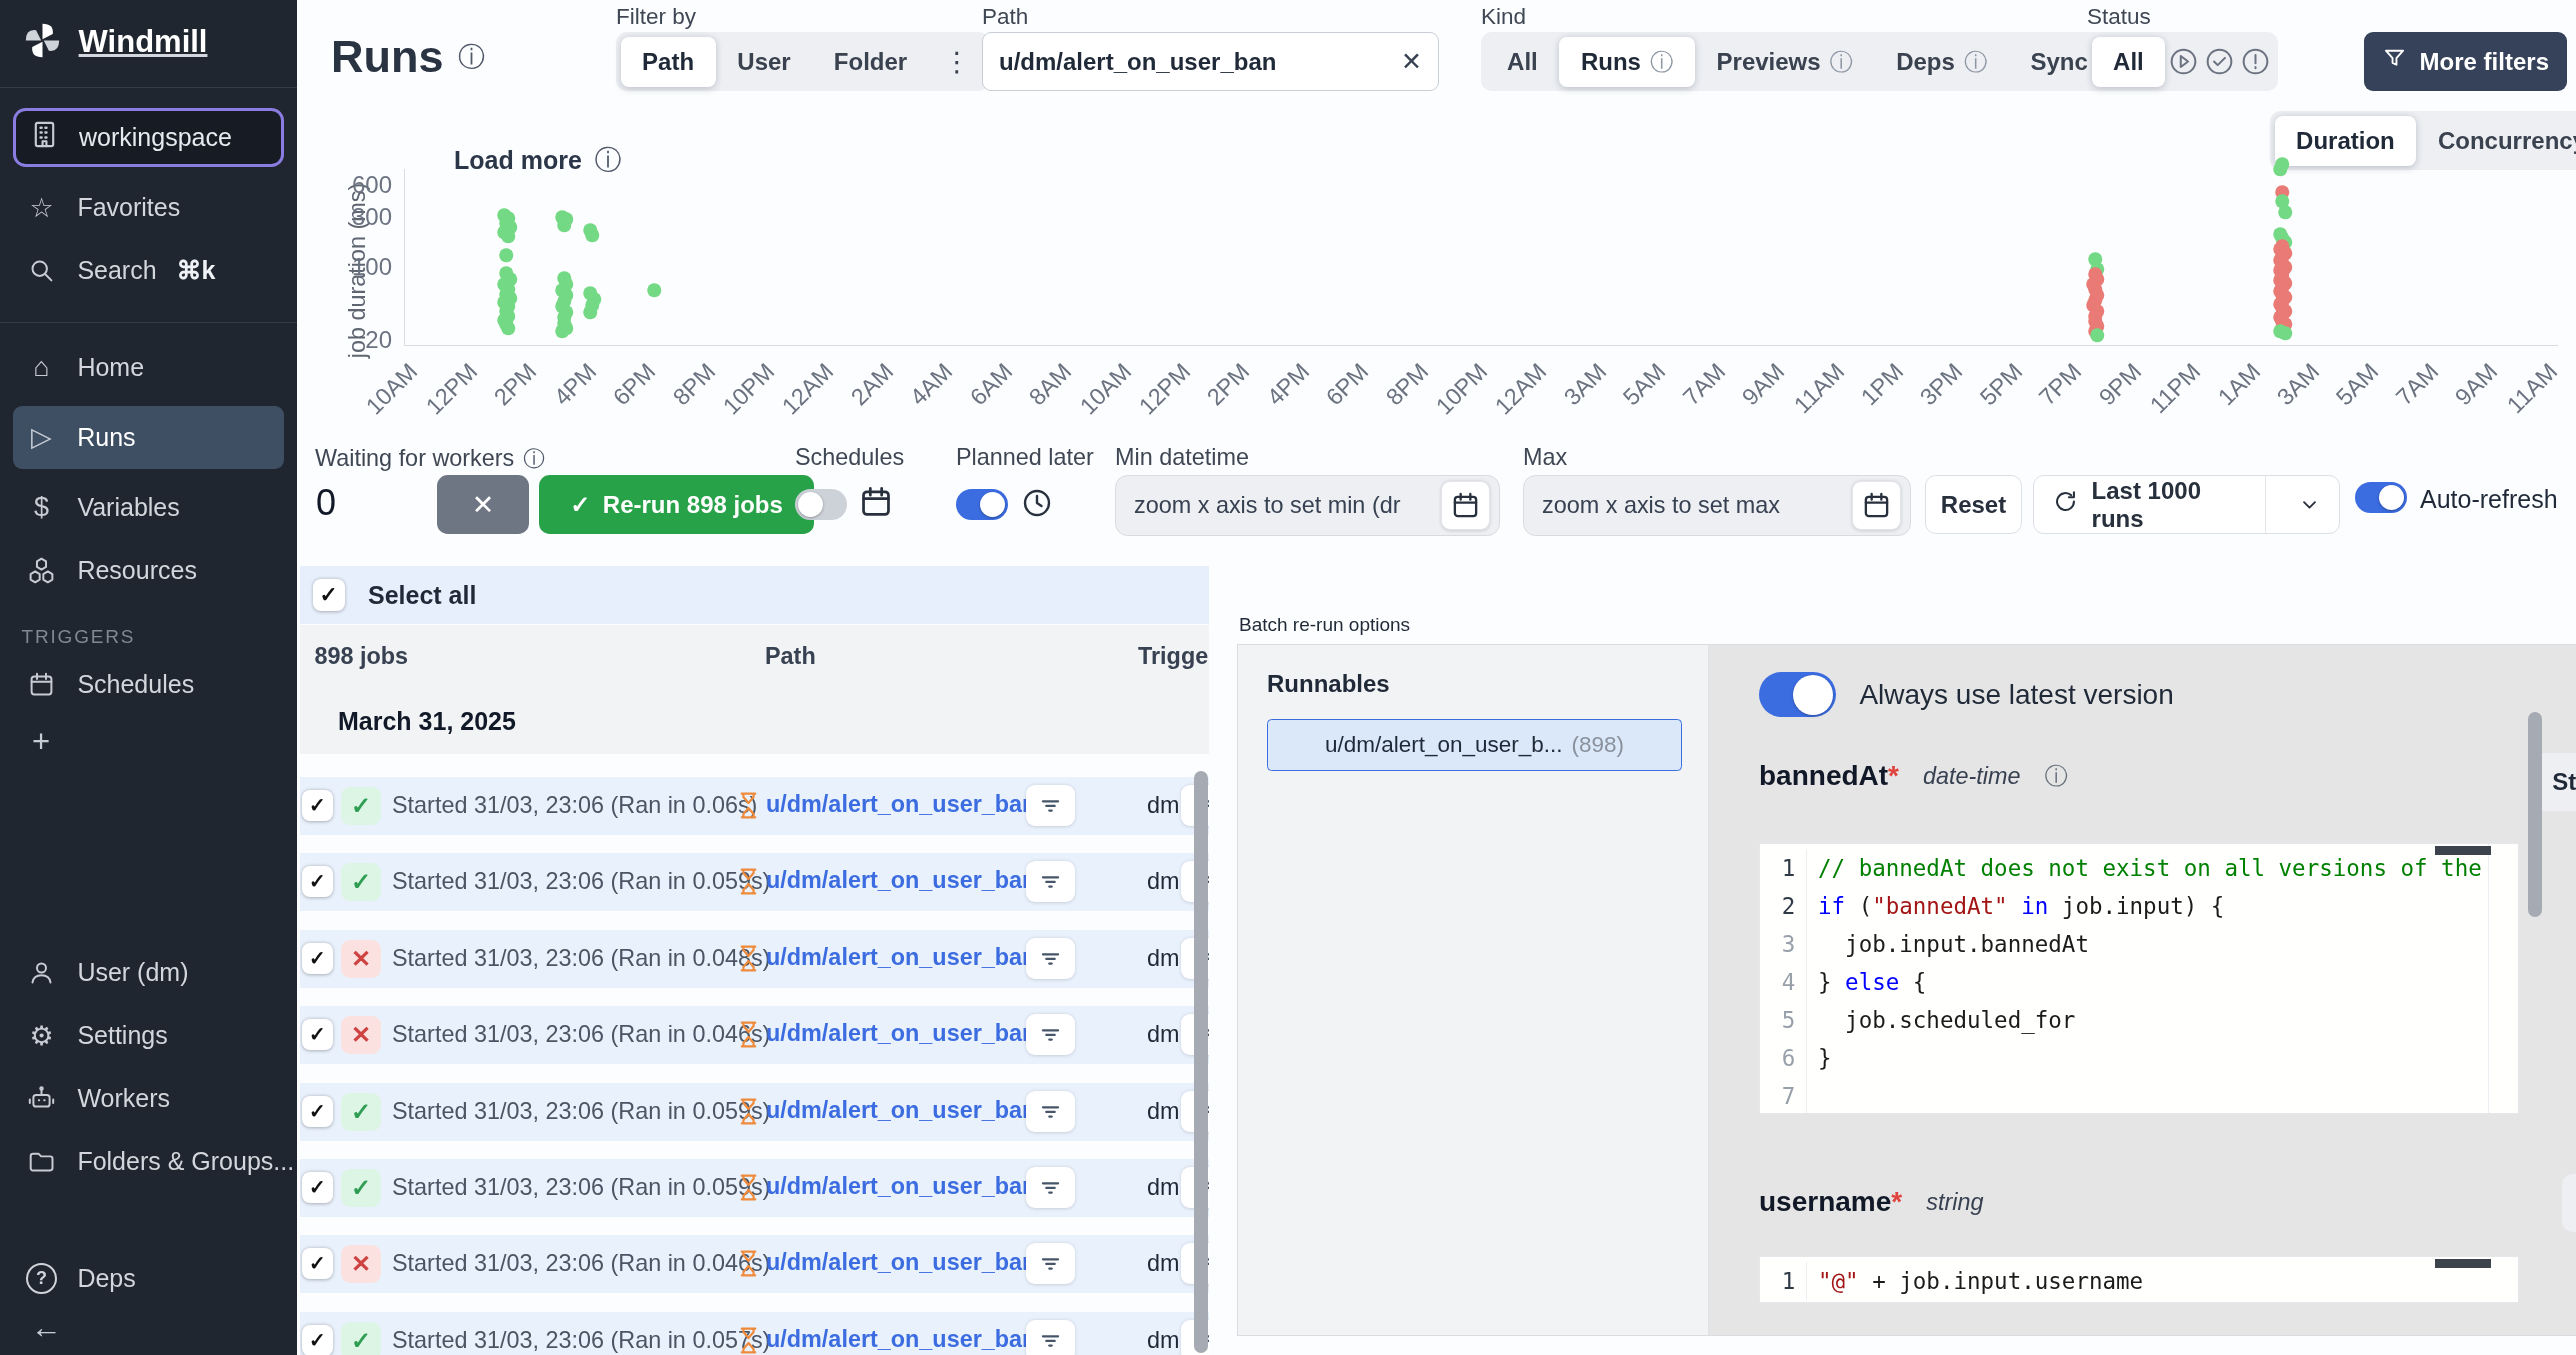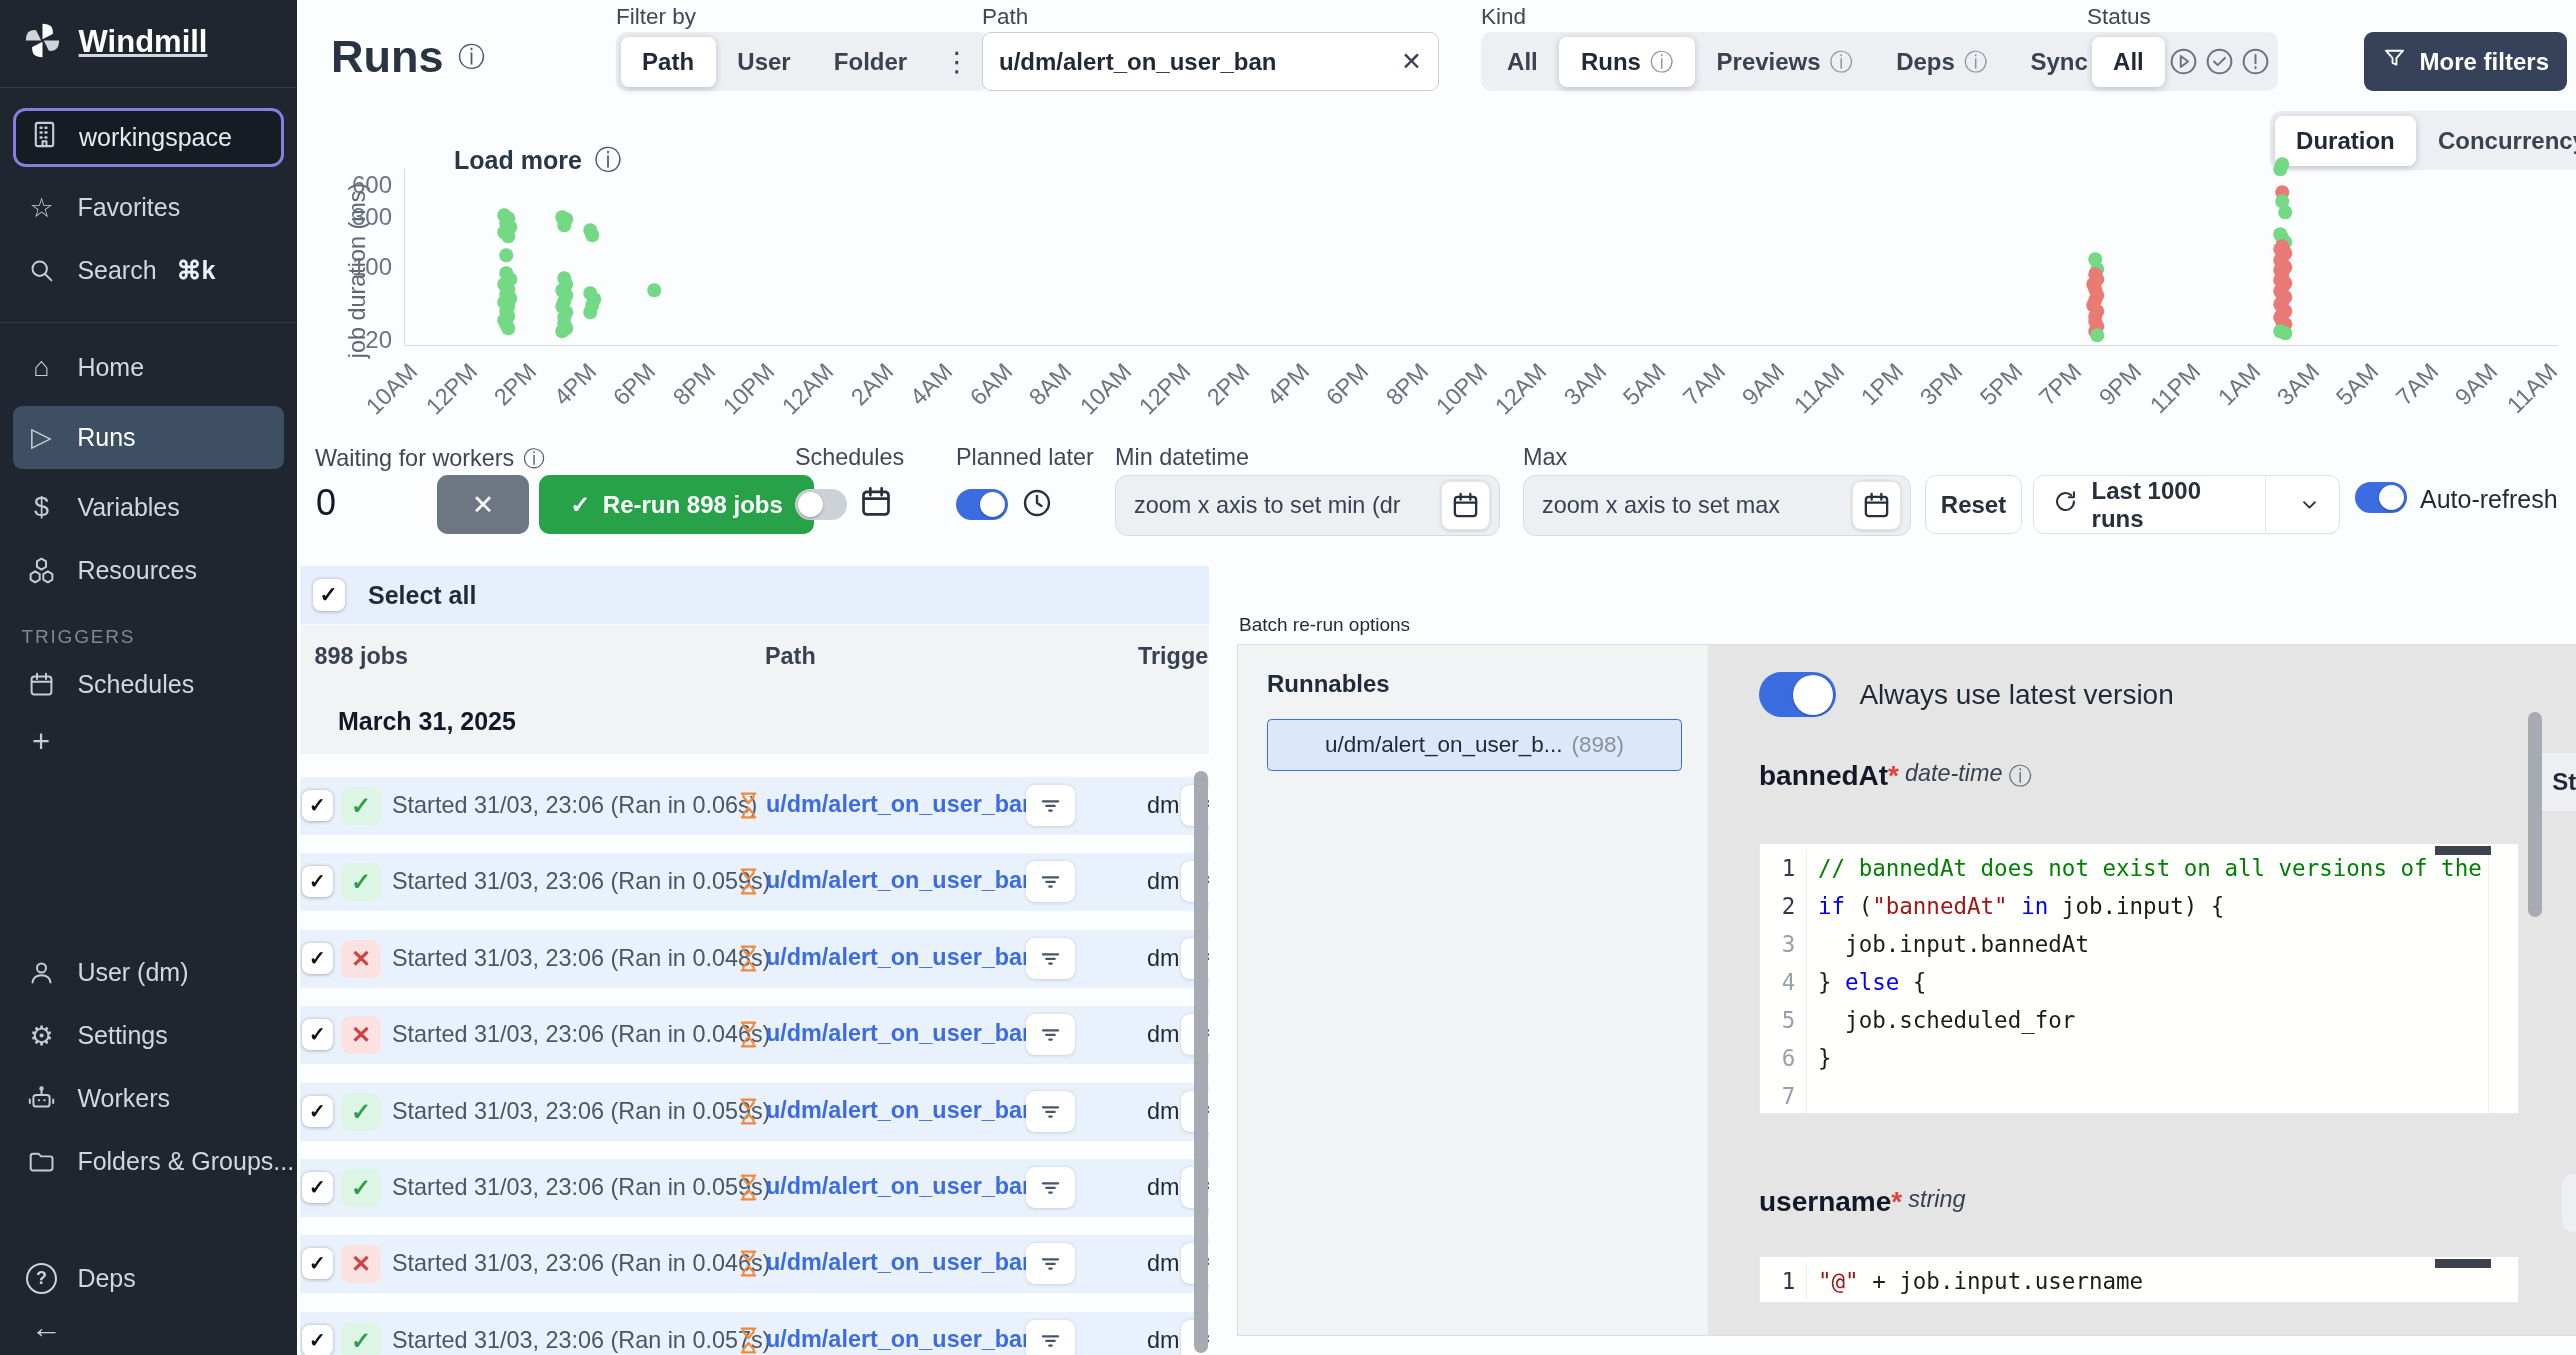--- a/index.html
+++ b/index.html
@@ -91,21 +91,21 @@
   
   .panel-title { position:absolute; left:1239px; top:582px; font-size:19px; font-weight:400; color:#1f2937;margin-top:32px; }
   .panel { position:absolute; left:1237px; top:644px; width:1493px; height:692px; background:#e5e5e5; border:1.8px solid #d9dce1; }
   .runnables { position:absolute; left:0; top:0; width:471px; height:100%; background:#f1f3f5; border-right:1.8px solid #dfe2e6; }
   .runn-label { position:absolute; left:29px; top:25px; font-size:24px; font-weight:700; color:#1f2937; }
   .runn-item { position:absolute; left:29px; top:74px; width:415px; height:52px; background:#dbe8fa; border:1.8px solid #3b6ce0; border-radius:4.5px; display:flex; align-items:center; justify-content:center; gap:9px; font-size:22.5px; color:#1f2937; cursor:pointer; white-space:nowrap; }
   .runn-count { color:#8a919c; }
   .latest-row { position:absolute; left:521px; top:27px; display:flex; align-items:center; gap:23.4px; }
   .latest-row .toggle { position:relative; }
   .latest-label { font-size:28px; color:#1f2937; }
-  .field-head { position:absolute; display:flex; align-items:flex-start; gap:6px; }
+  .field-head { position:absolute; display:flex; align-items:center; gap:24px; }
   .fname { font-size:28px; font-weight:700; color:#111827; }
   .freq { color:#e0443e; font-weight:700; font-size:28px; }
   .ftype { font-size:23.4px; font-style:italic; color:#374151; }
   .mode-ctl { position:absolute; height:58px; background:#edeff3; border-radius:10.8px; display:flex; align-items:center; padding-left:23.4px; gap:14.4px; }
   .mode-txt { font-size:24px; font-weight:600; color:#1f2937; }
   .fn-btn { width:54px; height:54px; background:#fff; border-radius:10.8px; box-shadow:0 1.8px 7.2px rgba(20,30,50,.25); display:flex; align-items:center; justify-content:center; cursor:pointer; }
   .fn-glyph { width:32px; height:32px; border:2.7px solid #2f6fe4; border-radius:7.2px; color:#2f6fe4; display:flex; align-items:center; justify-content:center; font-family:"DejaVu Serif",serif; font-style:italic; font-weight:700; font-size:23.4px; }
   .editor { position:absolute; background:#fffffe; border:1.8px solid #e5e7eb; overflow:hidden; }
   .gutter { position:absolute; left:0; top:5.4px; width:47px; text-align:right; font-family:"DejaVu Sans Mono",monospace; font-size:22.5px; line-height:38px; color:#98a0aa; padding-right:10.8px; border-right:0.9px solid #eceef1; }
   .gutter .cur { color:#303a46; }

